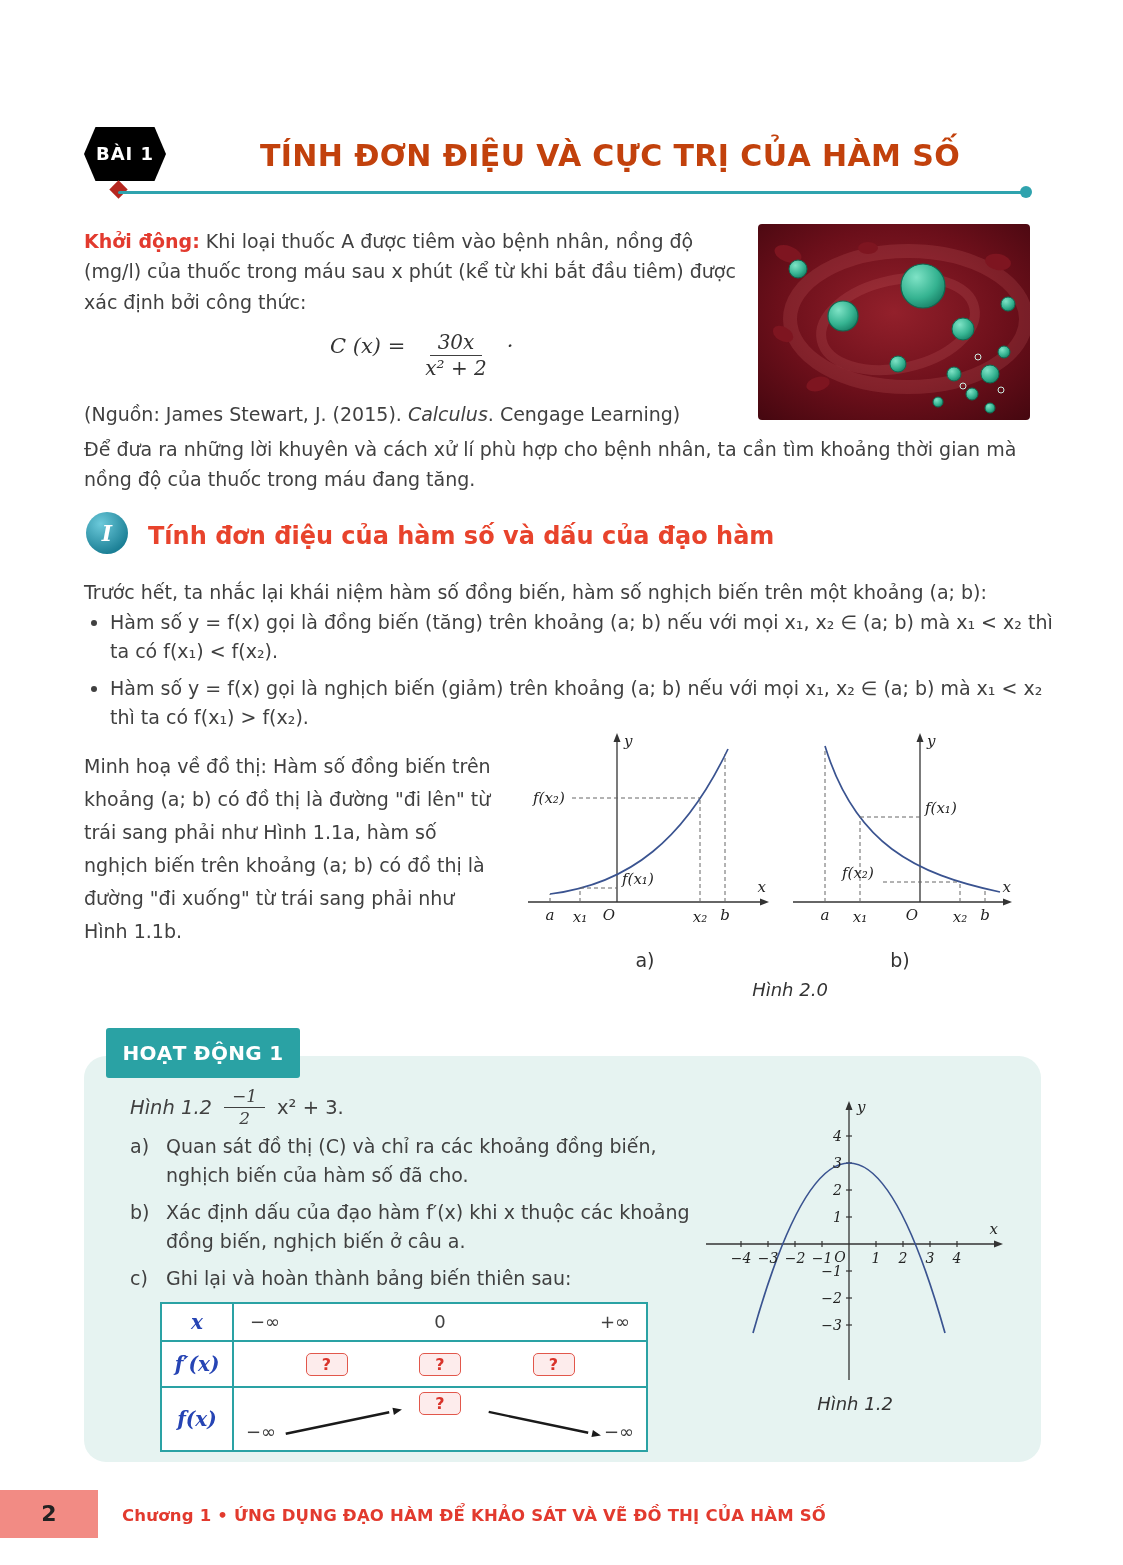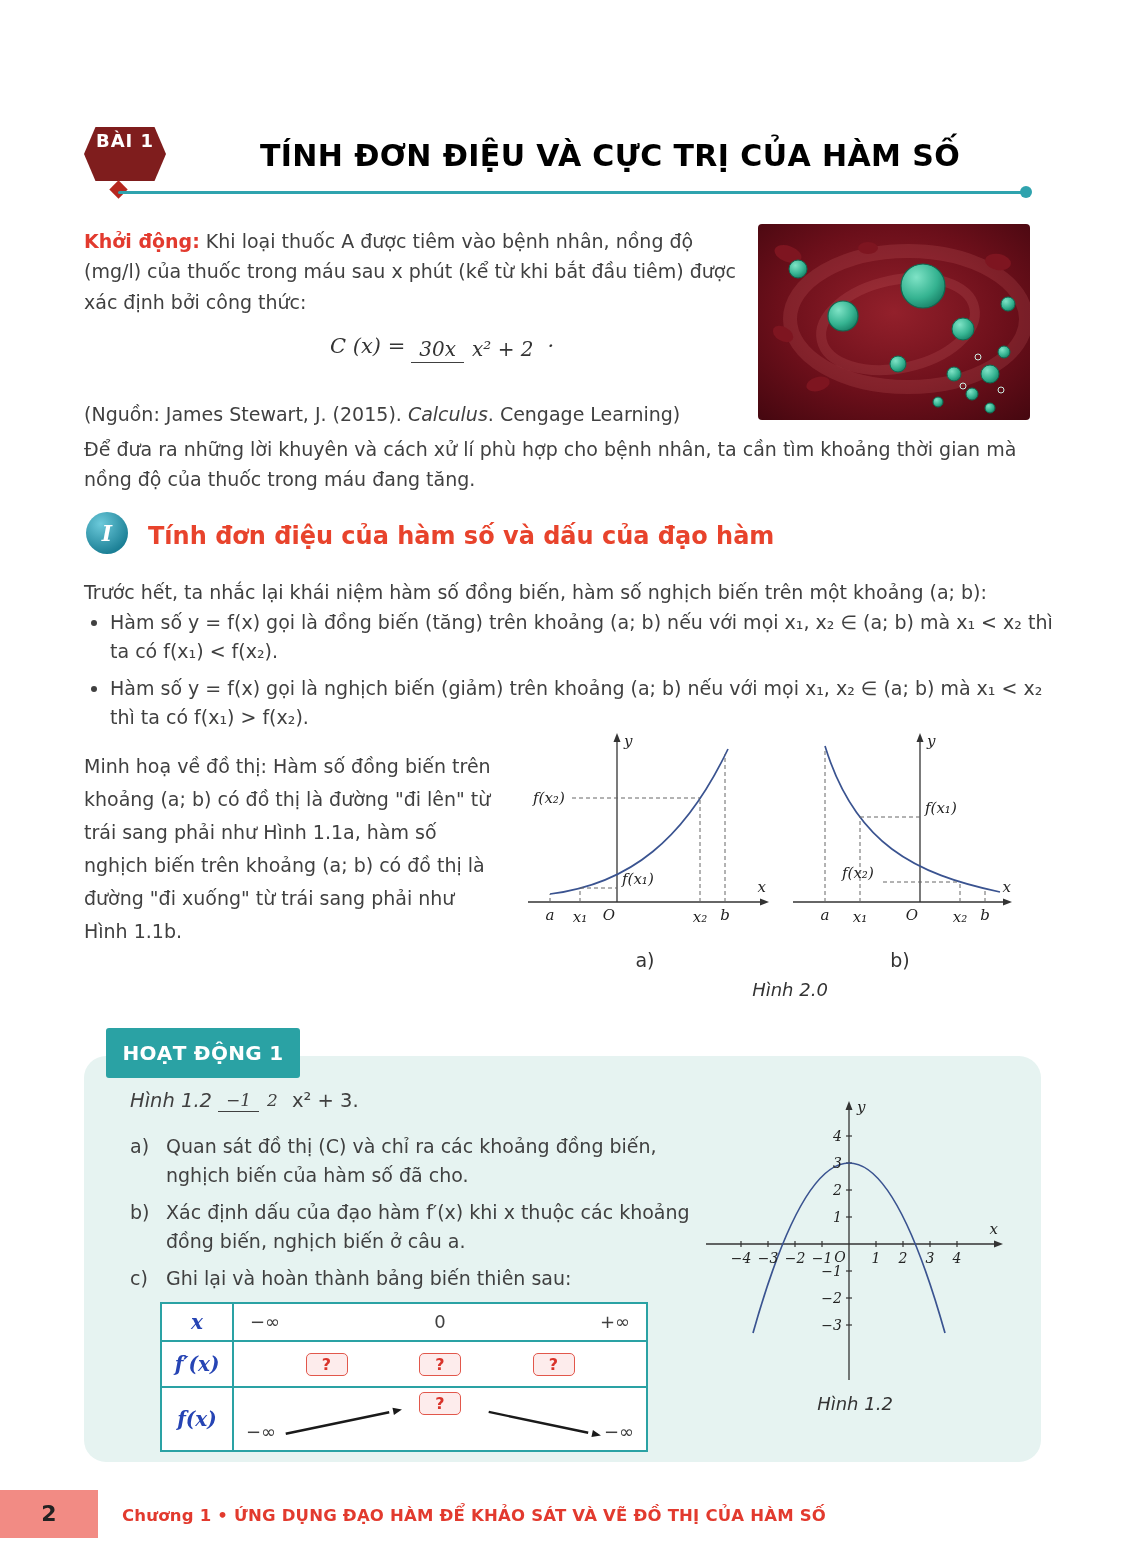--- a/index.html
+++ b/index.html
@@ -8,36 +8,36 @@
     position:relative; width:1123px; height:1565px; margin:0 auto;
     background:#ffffff; overflow:hidden;
     font-family:"DejaVu Sans","Liberation Sans",sans-serif;
     color:#404040; font-size:19px; line-height:1.55;
   }
   .abs { position:absolute; }
   .math { font-family:"DejaVu Serif","Liberation Serif",serif; font-style:italic; }
 
   
   .lesson-badge {
-    left:84px; top:127px; width:82px; height:54px; background:#7f1d1d;
+    left:84px; top:127px; width:82px; height:54px; background:#000000;
     clip-path:polygon(14% 0,86% 0,100% 50%,86% 100%,14% 100%,0 50%);
-    display:flex; align-items:flex-start; justify-content:center;
+    display:flex; align-items:center; justify-content:center;
     color:#fff; font-weight:bold; font-size:18px; letter-spacing:1px;
   }
   .badge-diamond { left:112px; top:183px; width:13px; height:13px; background:#b5271f; transform:rotate(45deg); }
   .page-title { left:190px; top:138px; width:840px; text-align:center;
-    color:#000000; font-weight:bold; font-size:30px; letter-spacing:0.4px; line-height:1.2; }
+    color:#c2410c; font-weight:bold; font-size:30px; letter-spacing:0.4px; line-height:1.2; }
   .title-underline { left:118px; top:191px; width:908px; height:3px; background:#2fa3ae; border-radius:2px; }
   .underline-dot { left:1020px; top:186px; width:12px; height:12px; border-radius:50%; background:#2fa3ae; }
 
   
   .intro-text { left:84px; top:226px; width:668px; line-height:1.6; }
   .intro-label { color:#e23a2e; font-weight:bold; }
-  .formula-row { left:330px; top:330px; display:flex; align-items:flex-end; font-size:21px; color:#333; }
-  .frac { display:inline-flex; align-items:center; margin:0 6px; font-size:20px; line-height:1.25; }
+  .formula-row { left:330px; top:330px; display:flex; align-items:flex-start; font-size:21px; color:#333; }
+  .frac { display:inline-flex; flex-direction:column; align-items:center; margin:0 12px; font-size:20px; line-height:1.25; }
   .frac .num { padding:0 8px; border-bottom:1.6px solid #404040; }
   .frac .den { padding:0 8px; }
   .source-line { left:84px; top:400px; font-size:19px; }
   .intro-text2 { left:84px; top:434px; width:965px; line-height:1.58; }
 
   
   .section-circle { left:86px; top:512px; width:42px; height:42px; border-radius:50%;
     background:radial-gradient(circle at 35% 28%, #6ccadb, #1b7f95 75%);
     display:flex; align-items:center; justify-content:center;
     color:#fff; font-weight:bold; font-size:22px; }

